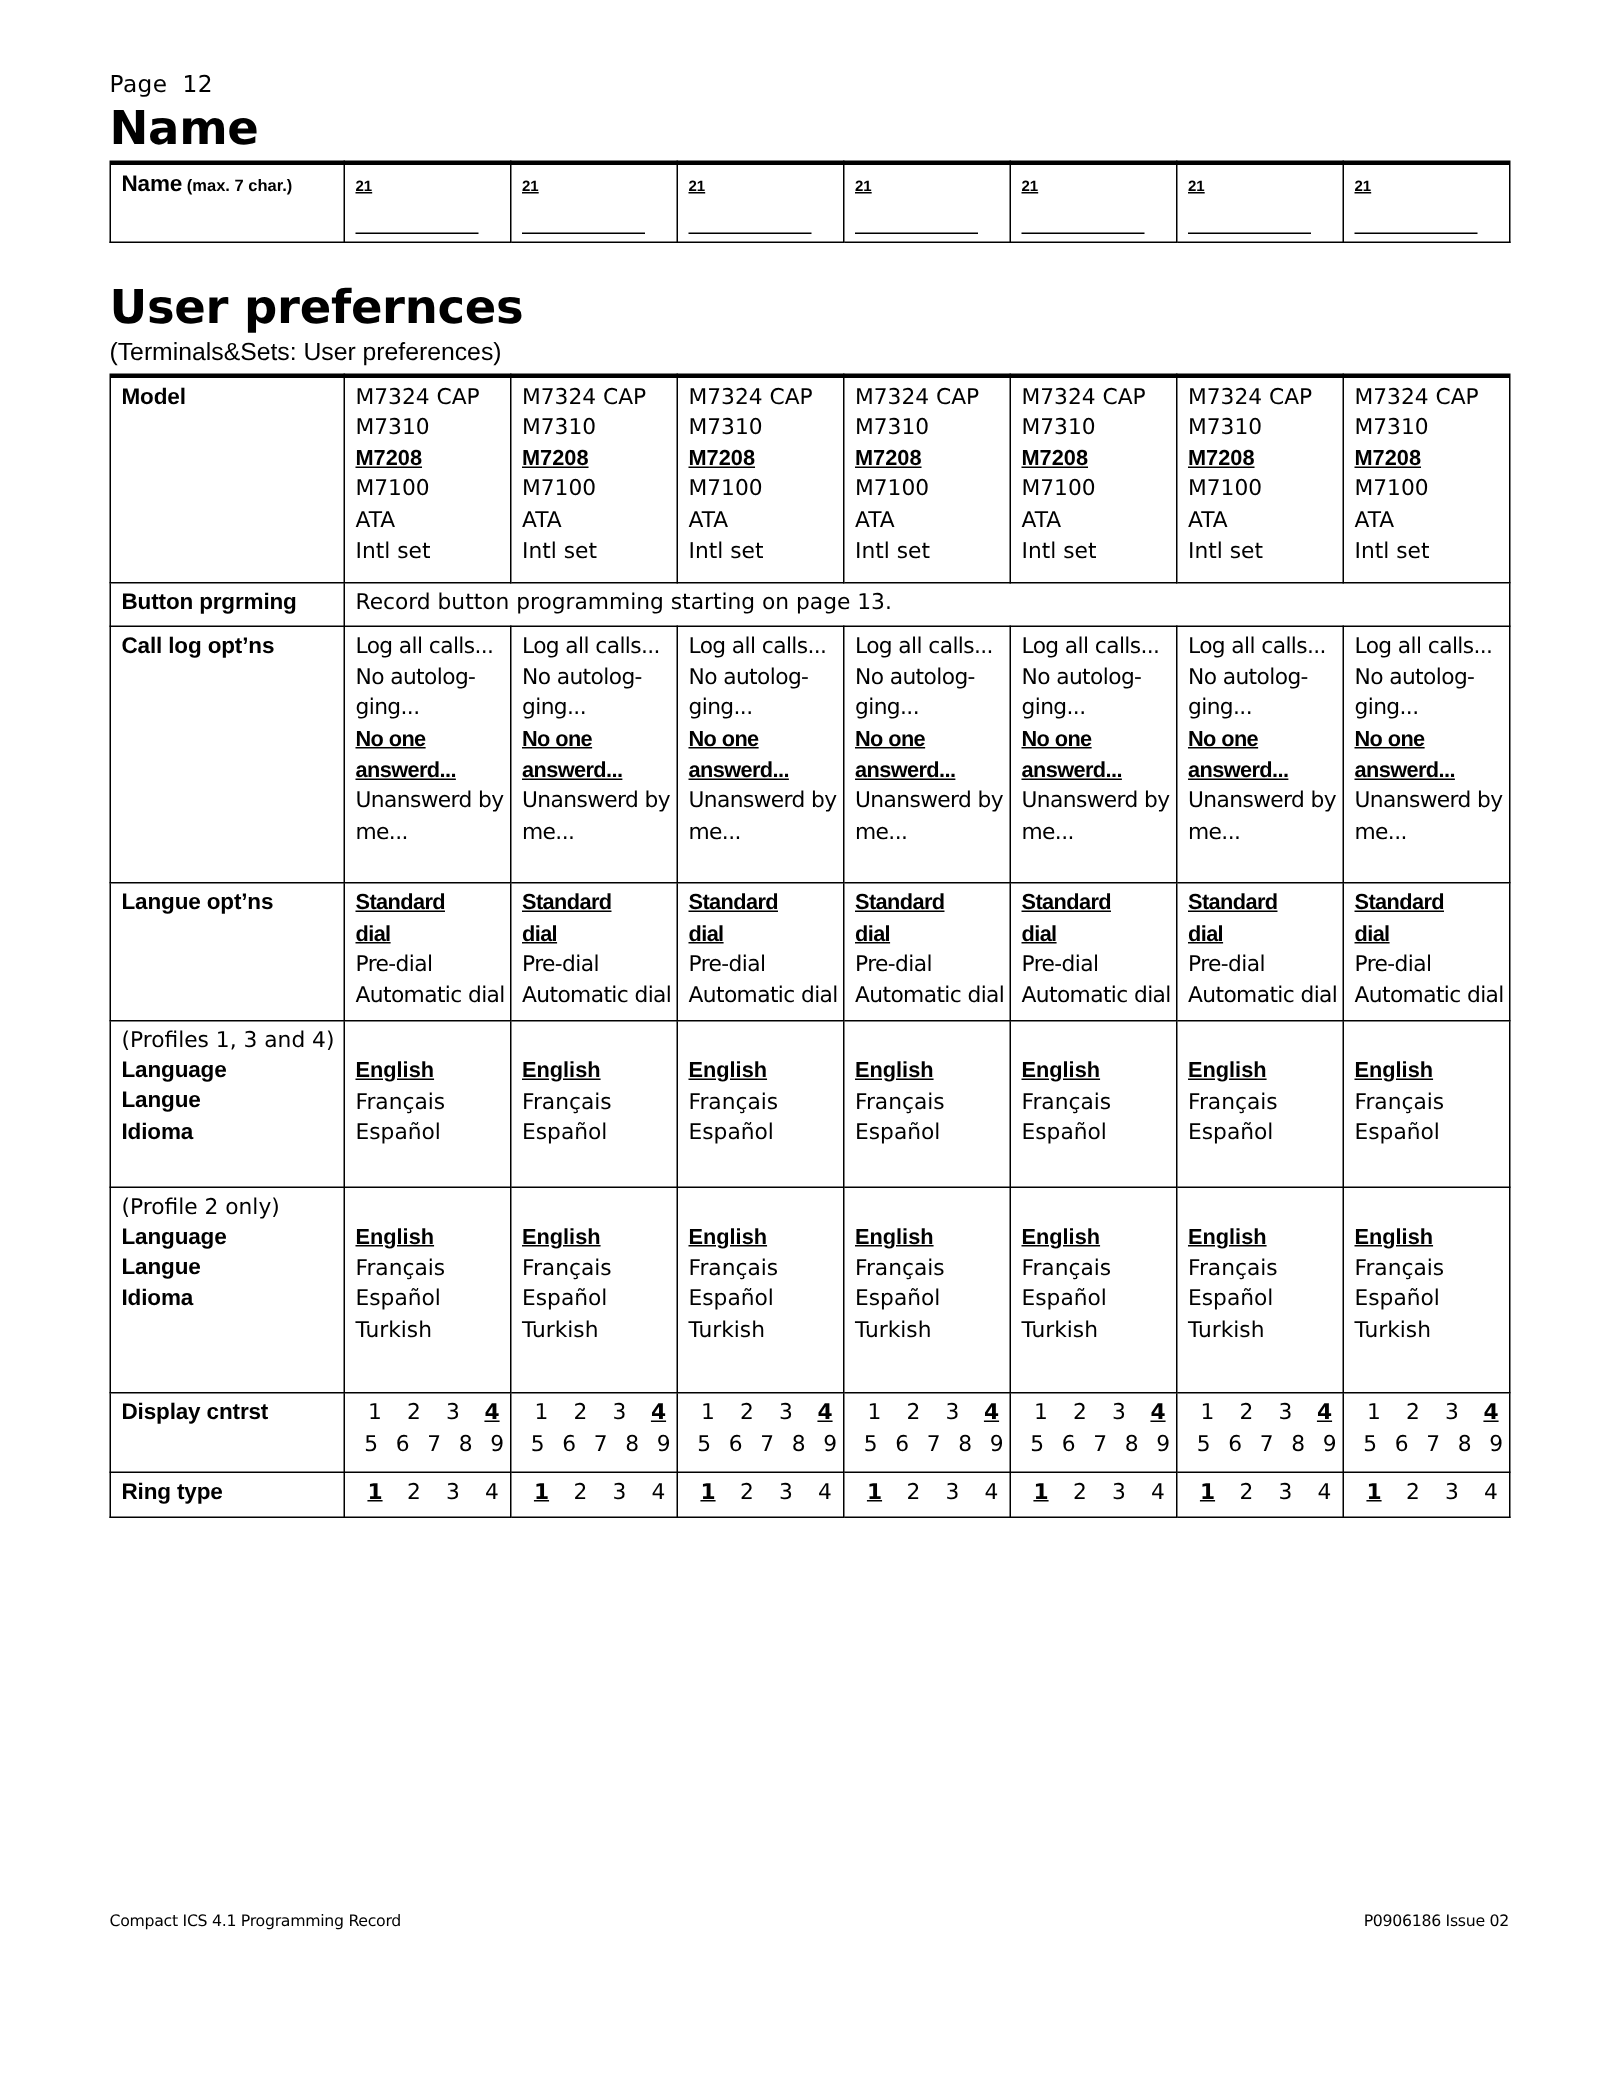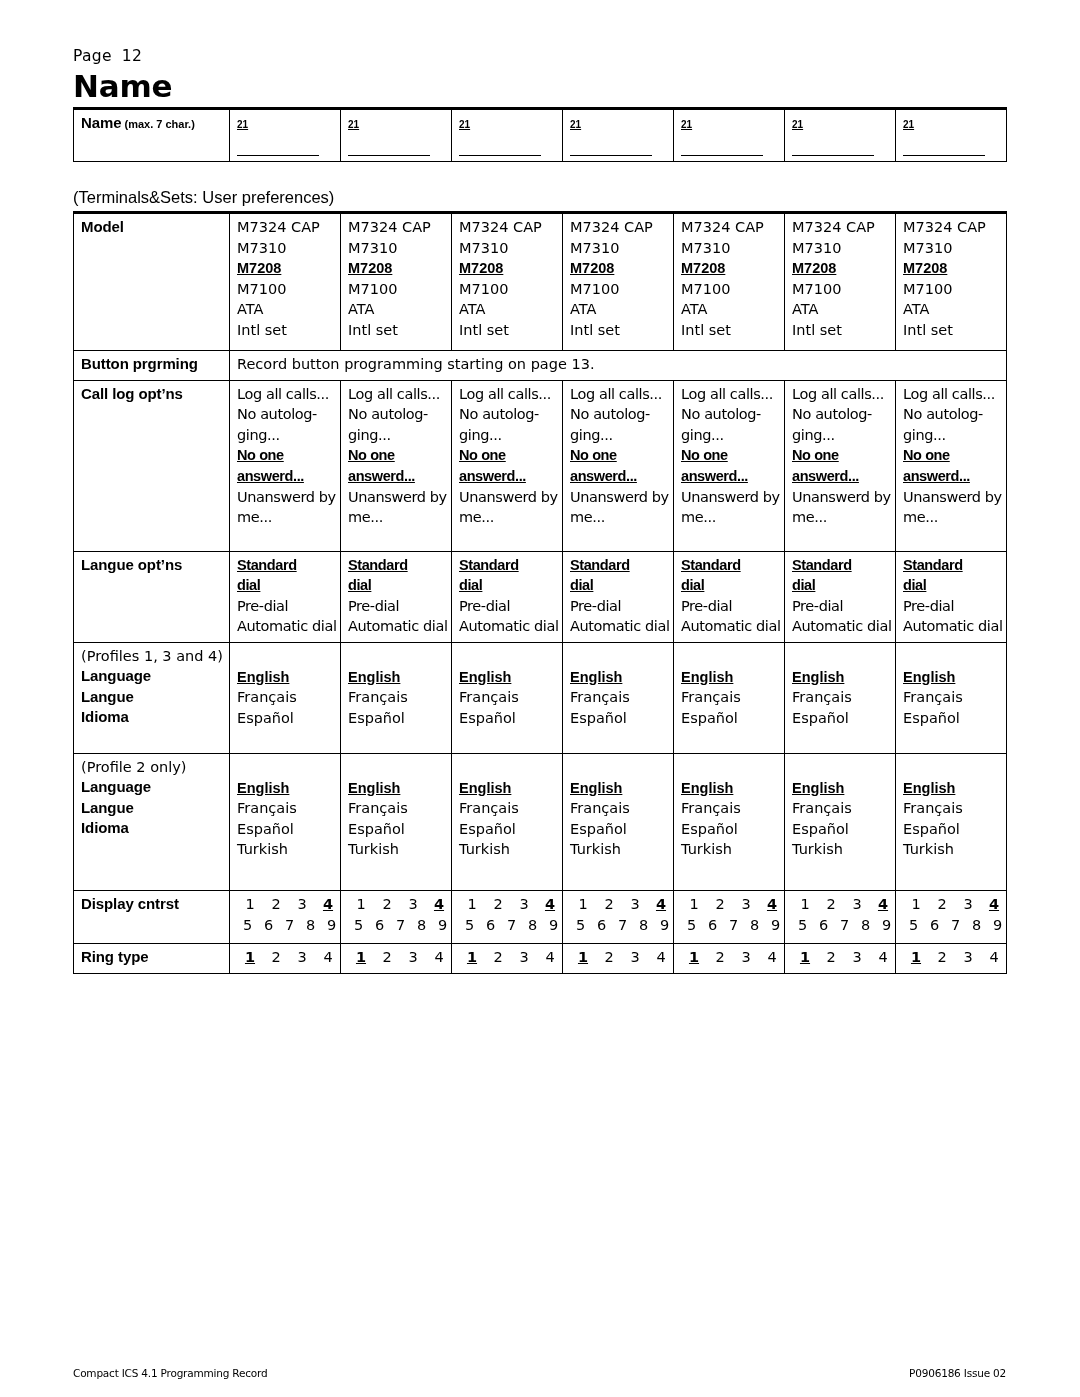--- a/index.html
+++ b/index.html
@@ -138,21 +138,21 @@
   .r-calllog td  { height: 162px; }
   .r-dialing td  { height: 82px; }
   .r-lang1 td    { height: 102px; }
   .r-lang2 td    { height: 128px; }
   .r-contrast td { height: 44px; }
 
   
   .footer {
     position: absolute;
     left: 73px;
-    top: 1367px;
+    top: 1275px;
     width: 933px;
     font-family: "DejaVu Sans", sans-serif;
     font-size: 10.5px;
     letter-spacing: -0.2px;
     display: flex;
     justify-content: space-between;
   }
 </style>
 </head>
 <body>
@@ -187,20 +187,21 @@
             <td style="height: 40px;"><span class="val-ul">21</span><span class="blankline"></span></td>
             <td style="height: 40px;"><span class="val-ul">21</span><span class="blankline"></span></td>
             <td style="height: 40px;"><span class="val-ul">21</span><span class="blankline"></span></td>
             <td style="height: 40px;"><span class="val-ul">21</span><span class="blankline"></span></td>
           </tr>
         </tbody>
     </table>
 
     <div class="spacer-1"></div>
 
+    <h1 class="section-title">User prefernces</h1>
     <div class="section-sub">(Terminals&amp;Sets: User preferences)</div>
 
     <table class="rec">
       <colgroup>
         <col class="label-col">
           <col class="data-col">
           <col class="data-col">
           <col class="data-col">
         <col class="data-col">
           <col class="data-col">

